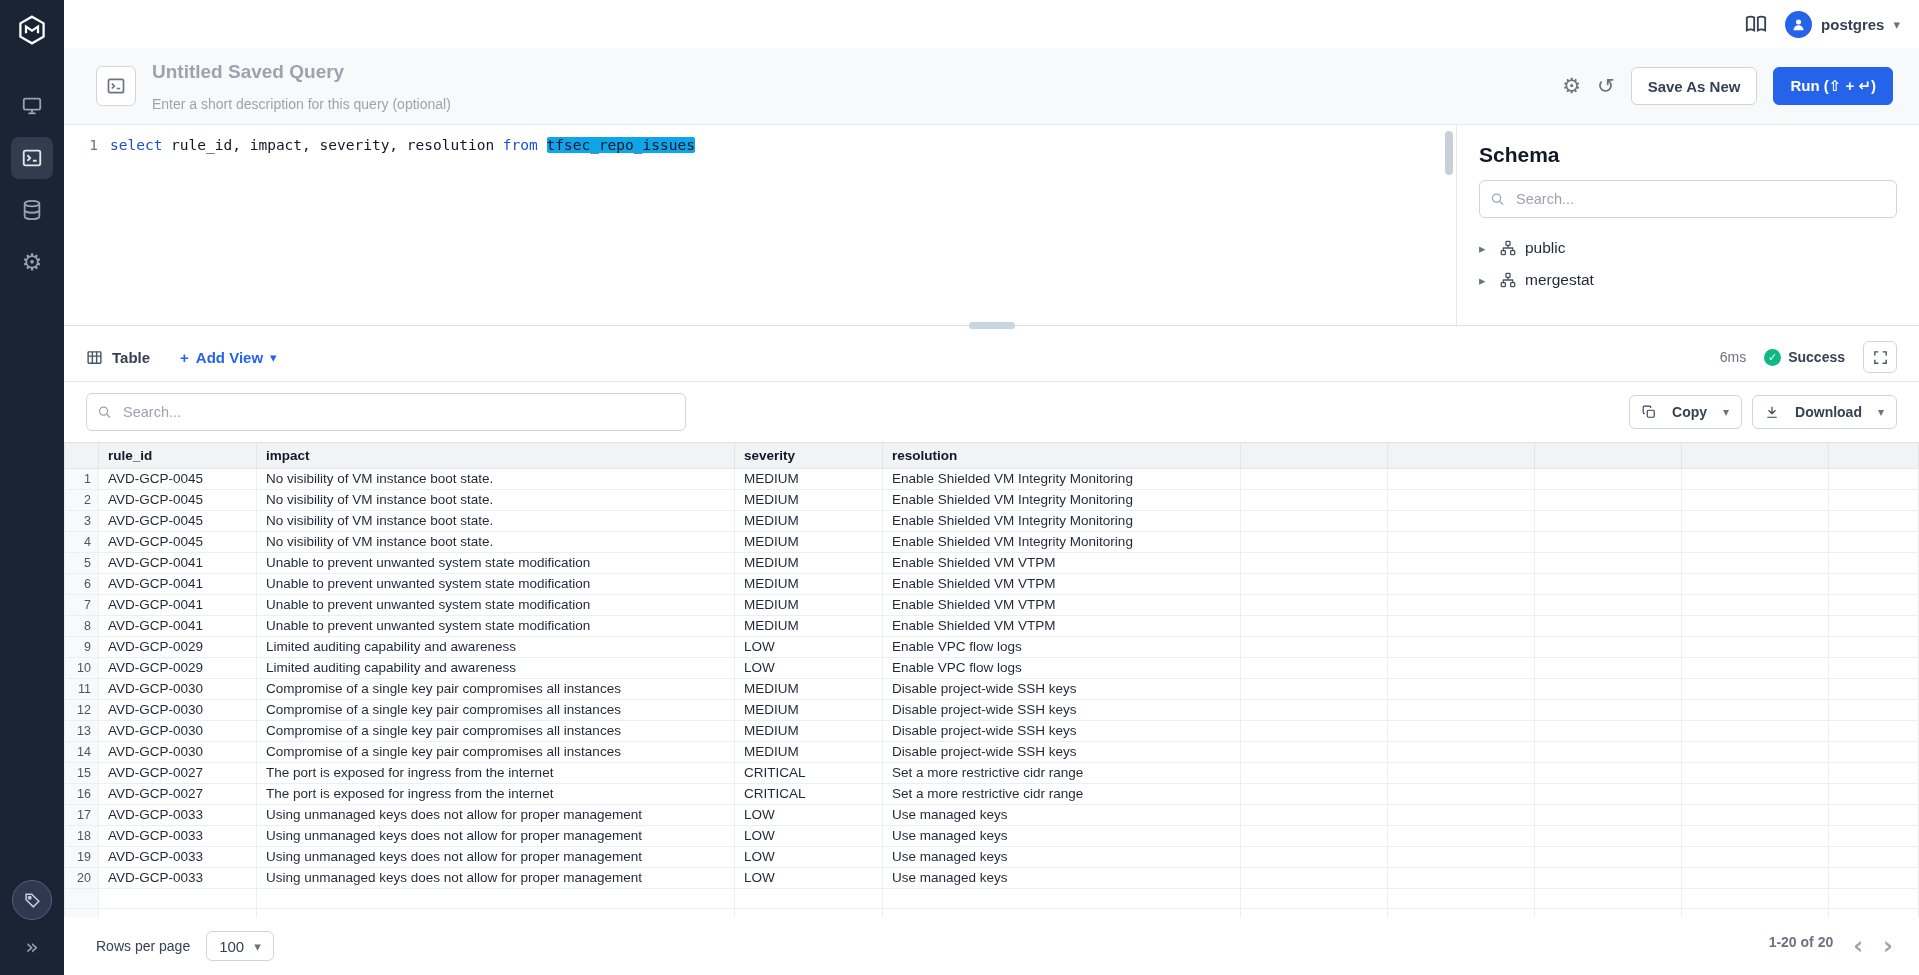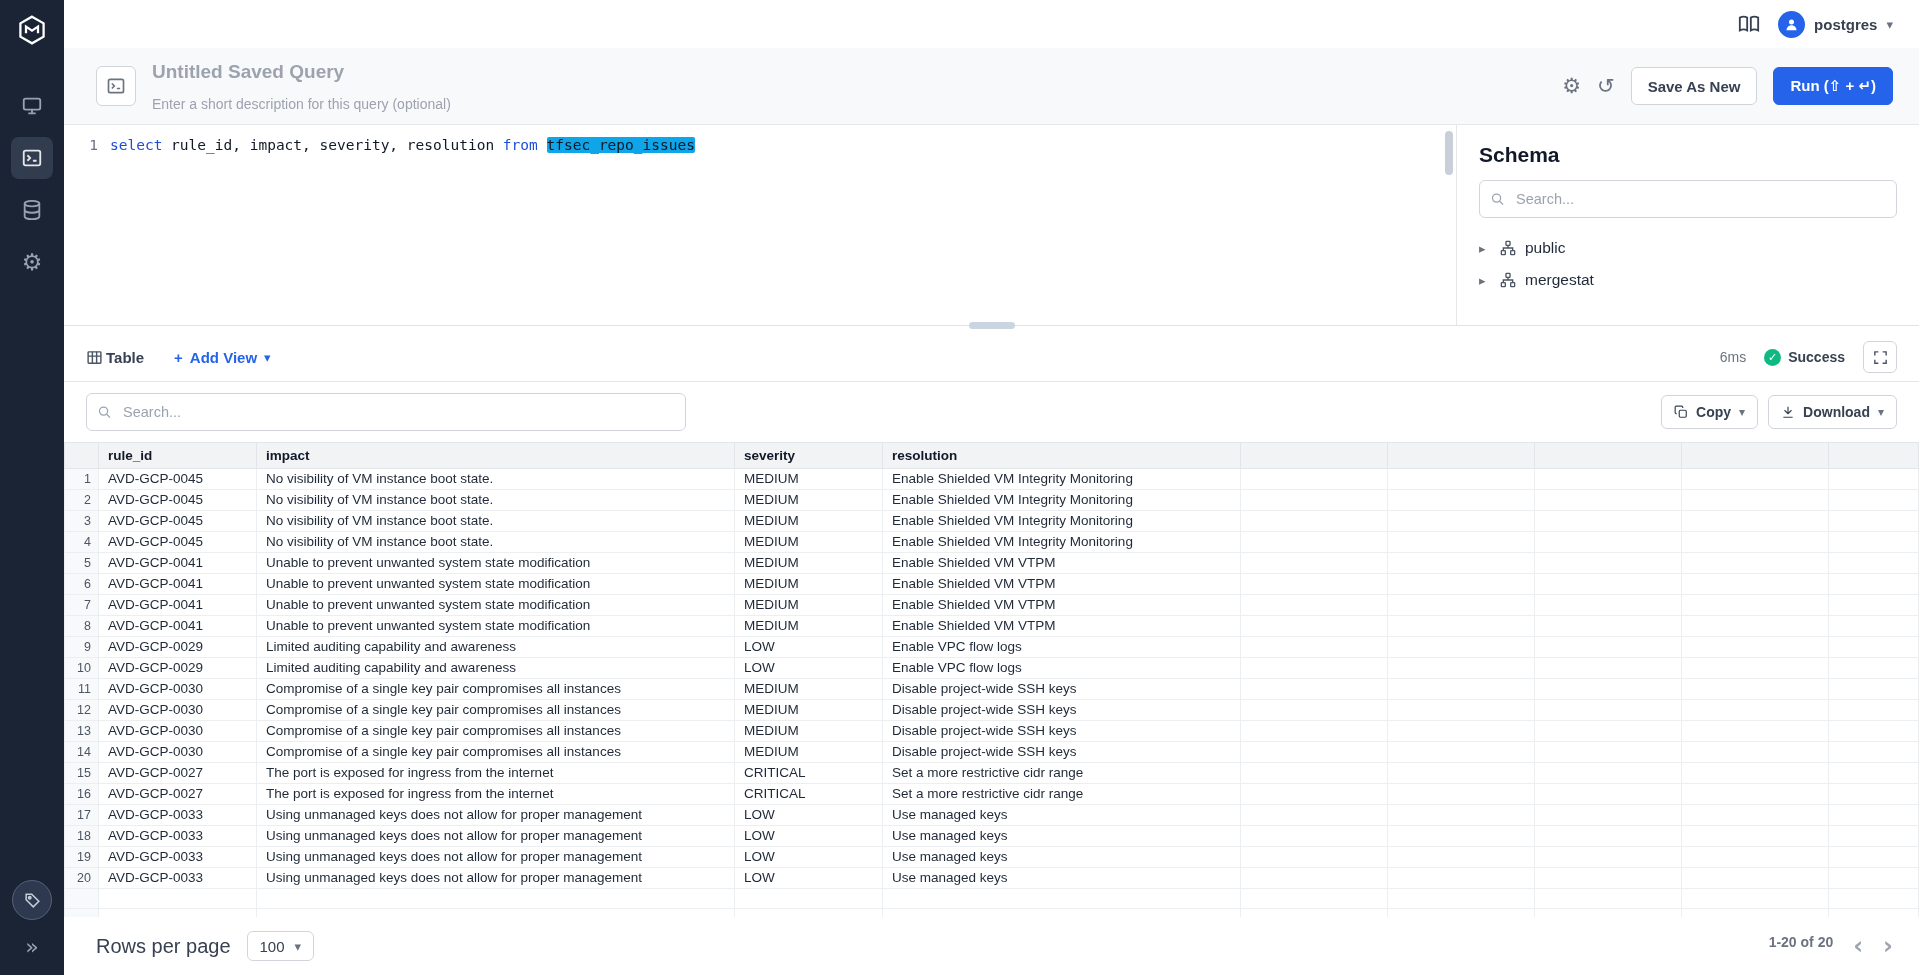--- a/index.html
+++ b/index.html
@@ -13,21 +13,21 @@
   .nav-icon { width:42px; height:42px; border-radius:8px; display:flex; align-items:center; justify-content:center; color:#97a1b2; margin:5px 0; cursor:pointer; }
   .nav-icon.active { background:#323c4f; color:#e5e7eb; }
   .nav-gear { font-size:23px; line-height:1; font-family:"DejaVu Sans",sans-serif; }
   .sidebar-bottom { margin-top:auto; display:flex; flex-direction:column; align-items:center; gap:14px; }
   .tag-ring { width:40px; height:40px; border-radius:50%; background:#2e3950; border:1px solid #55617a; display:flex; align-items:center; justify-content:center; color:#c3cad8; cursor:pointer; }
   .collapse-btn { color:#97a1b2; font-size:22px; cursor:pointer; font-family:"DejaVu Sans",sans-serif; }
 
   
   .main { flex:1; display:flex; flex-direction:column; min-width:0; }
 
-  .top-header { height:48px; display:flex; align-items:center; justify-content:flex-end; gap:18px; padding:0 26px; background:#fff; }
+  .top-header { height:48px; display:flex; align-items:center; justify-content:flex-end; gap:18px; padding:0 19px; background:#fff; }
   .docs-btn { color:#374151; cursor:pointer; display:flex; }
   .user-chip { display:flex; align-items:center; gap:9px; cursor:pointer; }
   .avatar { width:27px; height:27px; border-radius:50%; background:#2563eb; color:#fff; display:flex; align-items:center; justify-content:center; }
   .user-name { font-size:15px; color:#374151; font-weight:600; }
   .caret { color:#6b7280; font-size:13px; font-family:"DejaVu Sans",sans-serif; }
 
   
   .query-header { height:77px; background:#f8f9fa; border-bottom:1px solid #e5e7eb; display:flex; align-items:center; padding:0 26px 0 32px; flex-shrink:0; }
   .qh-iconbox { width:40px; height:40px; background:#fff; border:1px solid #d1d5db; border-radius:6px; display:flex; align-items:center; justify-content:center; color:#6b7280; }
   .qh-text { margin-left:16px; }
@@ -60,44 +60,44 @@
   .schema-icon { color:#4b5563; display:flex; }
   .tree-label { font-size:15.5px; color:#1f2937; }
 
   
   .divider { height:8px; border-top:1px solid #dfe3e8; position:relative; background:#fff; flex-shrink:0; }
   .divider-handle { position:absolute; left:50%; top:-4px; transform:translateX(-50%); width:46px; height:7px; border-radius:4px; background:#cbd5e1; cursor:row-resize; }
 
   
   .results { flex:1; display:flex; flex-direction:column; min-height:0; background:#fff; }
   .results-toolbar { height:49px; display:flex; align-items:center; padding:0 22px; border-bottom:1px solid #e5e7eb; flex-shrink:0; }
-  .view-tab { display:flex; align-items:center; gap:3px; color:#374151; font-size:15px; font-weight:600; cursor:pointer; }
+  .view-tab { display:flex; align-items:center; gap:9px; color:#374151; font-size:15px; font-weight:600; cursor:pointer; }
   .view-tab svg { color:#4b5563; }
   .add-view { display:flex; align-items:center; gap:7px; color:#2563eb; font-size:15px; font-weight:600; margin-left:30px; cursor:pointer; }
   .toolbar-right { margin-left:auto; display:flex; align-items:center; gap:18px; }
   .duration { color:#6b7280; font-size:14px; }
   .status-badge { display:flex; align-items:center; gap:7px; font-size:14px; color:#374151; font-weight:600; }
   .check-circle { width:17px; height:17px; border-radius:50%; background:#10b981; color:#fff; font-size:11px; display:flex; align-items:center; justify-content:center; font-family:"DejaVu Sans",sans-serif; }
   .expand-btn { width:34px; height:32px; border:1px solid #d1d5db; border-radius:6px; display:flex; align-items:center; justify-content:center; color:#4b5563; cursor:pointer; background:#fff; }
 
   .results-search-row { display:flex; align-items:center; padding:11px 22px; flex-shrink:0; }
   .results-search { position:relative; width:600px; }
   .rs-actions { margin-left:auto; display:flex; gap:10px; }
-  .btn-small { height:34px; border:1px solid #d1d5db; border-radius:6px; background:#fff; color:#374151; font-size:14px; font-weight:600; display:flex; align-items:center; gap:8px; padding:0 12px; cursor:pointer; font-family:inherit; }
+  .btn-small { height:34px; border:1px solid #d1d5db; border-radius:6px; background:#fff; color:#374151; font-size:14px; font-weight:600; display:flex; align-items:center; gap:16px; padding:0 12px; cursor:pointer; font-family:inherit; }
   .btn-small .caret { font-size:12px; }
 
   .table-wrap { flex:1; overflow:hidden; }
   table { border-collapse:collapse; table-layout:fixed; width:100%; font-size:13.5px; }
   thead th { background:#f1f3f5; border:1px solid #e2e5e9; height:26px; font-weight:600; color:#111827; text-align:left; padding:0 9px; white-space:nowrap; overflow:hidden; }
   tbody td { border:1px solid #eceff2; height:20px; line-height:20px; padding:0 9px; color:#1f2937; white-space:nowrap; overflow:hidden; }
   td.rownum { background:#f8f9fa; color:#4b5563; text-align:right; font-size:12.5px; padding:0 7px; }
   th.rownum-head { background:#f1f3f5; }
 
   .results-footer { height:58px; display:flex; align-items:center; padding:0 26px 0 32px; margin-top:auto; flex-shrink:0; }
-  .rpp-label { font-size:20px; color:#374151;text-align:right; }
+  .rpp-label { font-size:14px; color:#374151;text-align:right; }
   .rpp-select { margin-left:16px; height:30px; border:1px solid #d1d5db; border-radius:6px; background:#fff; display:flex; align-items:center; gap:10px; padding:0 12px; font-size:15px; color:#374151; cursor:pointer; }
   .footer-right { margin-left:auto; display:flex; align-items:flex-start; gap:20px;font-weight:bold; }
   .range-text { font-size:14px; color:#6b7280; }
   .pg-btn { font-size:24px; color:#9ca3af; cursor:pointer; line-height:1; font-family:"DejaVu Sans",sans-serif; }
 </style>
 </head>
 <body>
 
 <div class="app">
 

